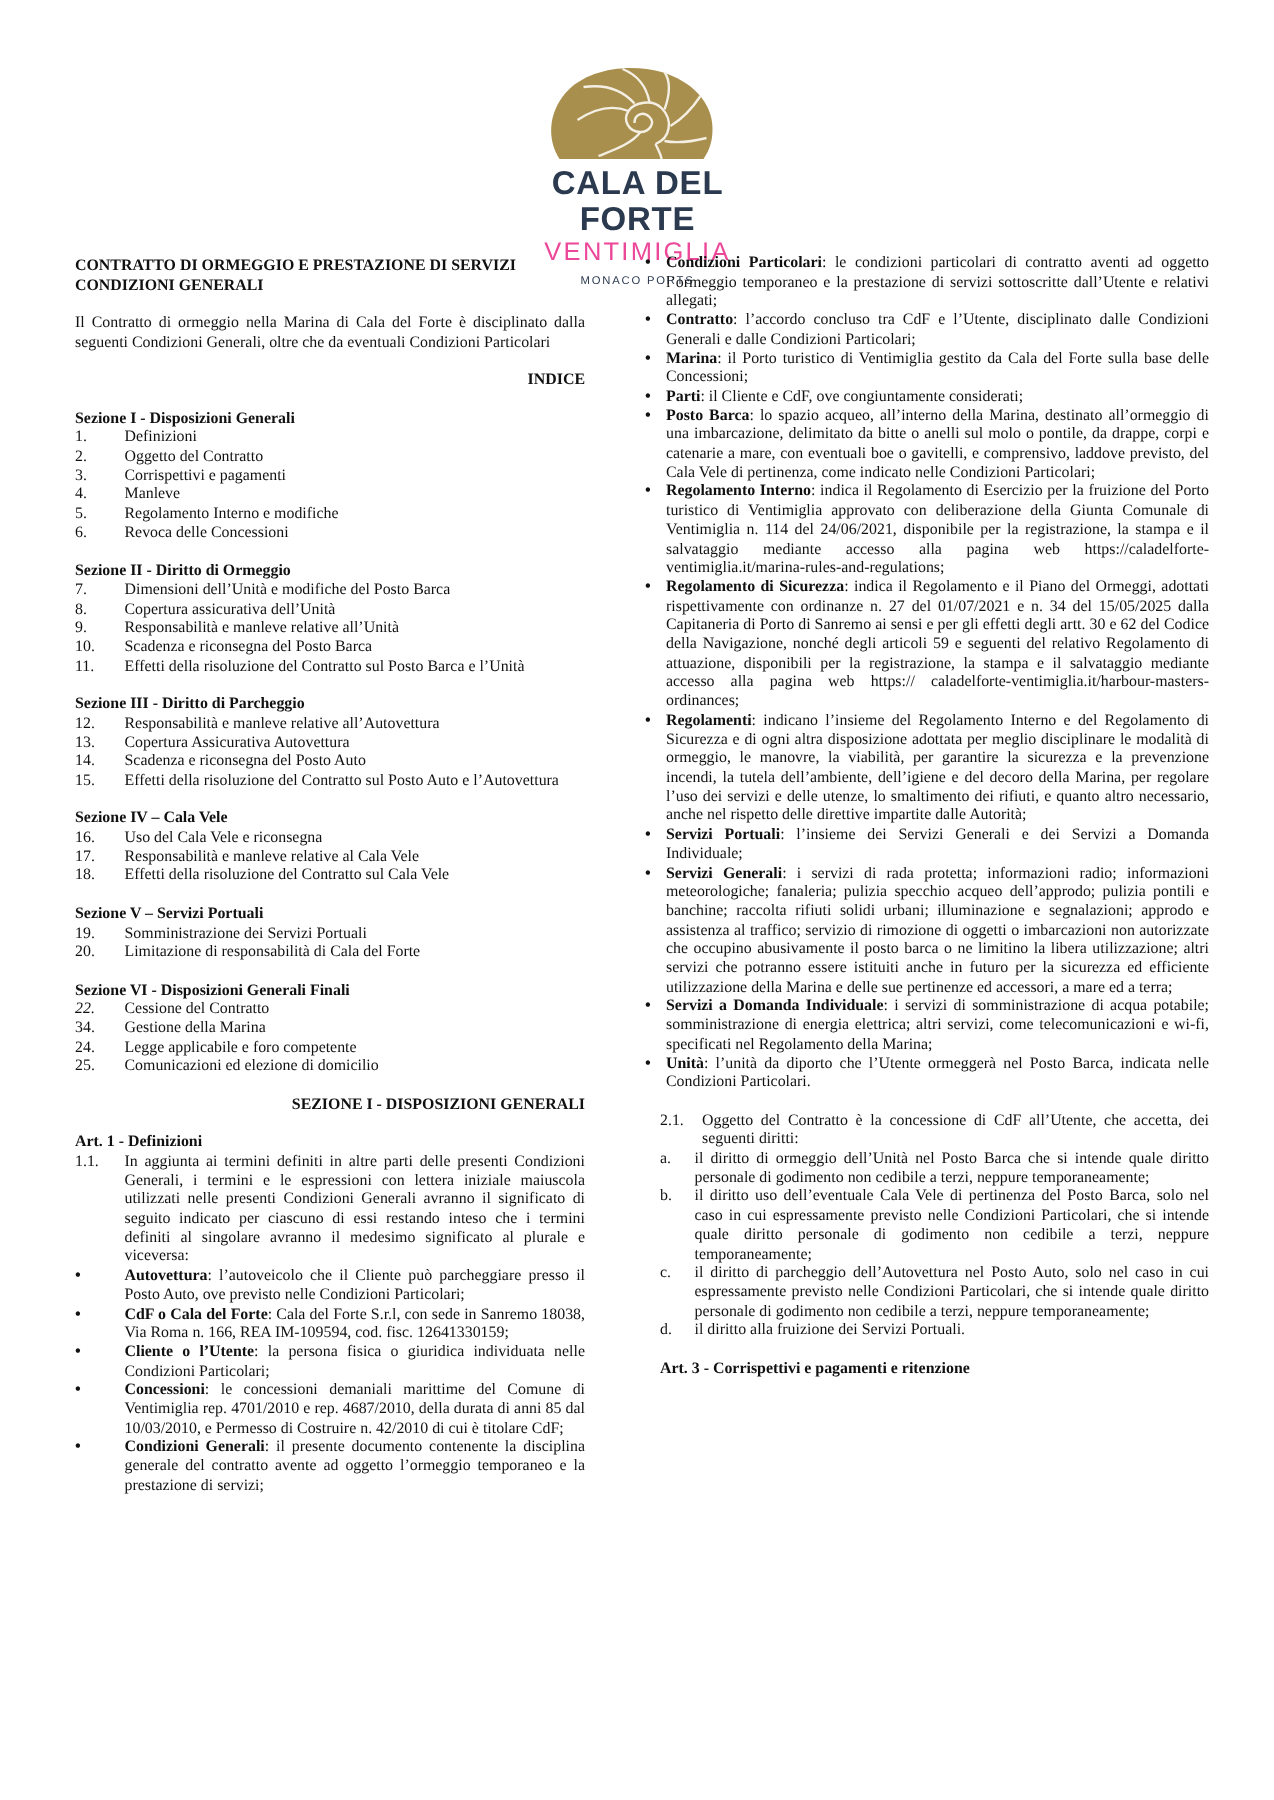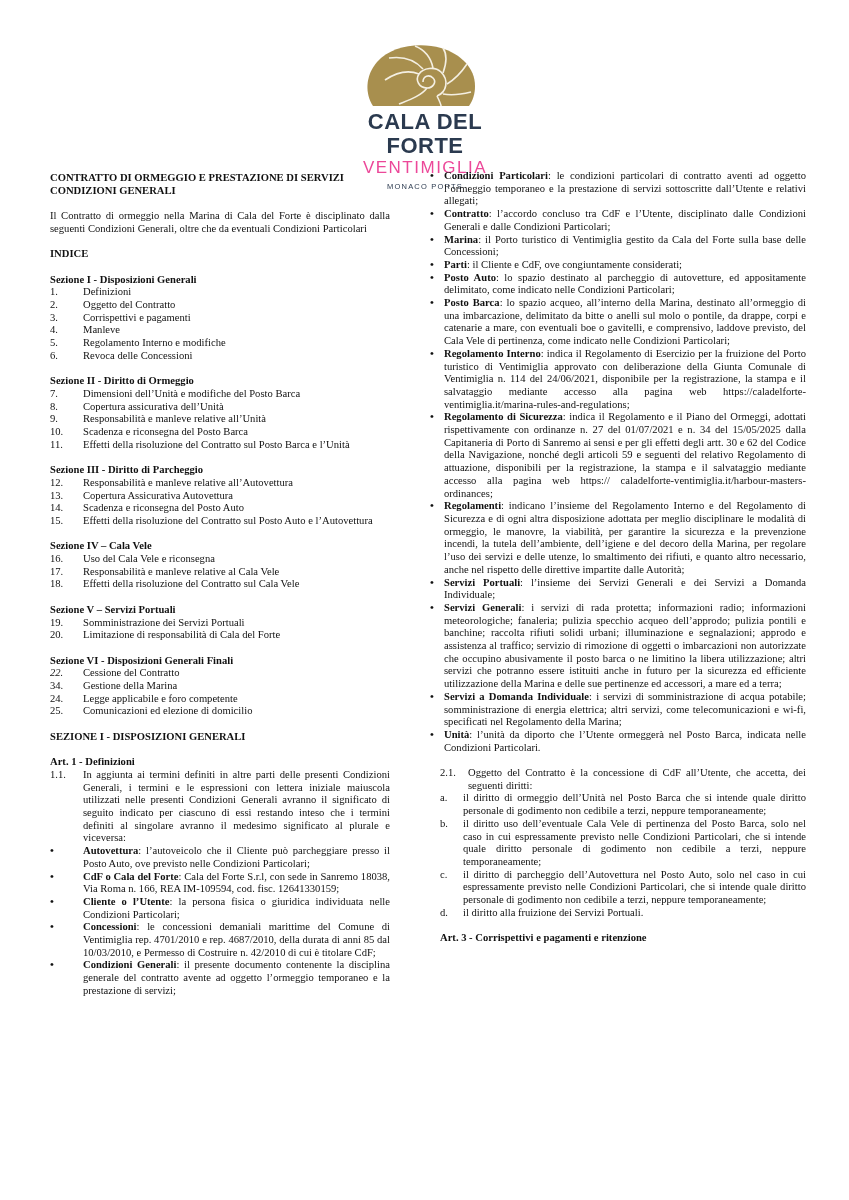--- a/index.html
+++ b/index.html
@@ -9,21 +9,21 @@
   .logo svg { display:block; margin:0 auto; }
   .logo .brand { font-family:"Liberation Sans","DejaVu Sans",sans-serif; color:#2b3a4f; font-weight:bold; font-size:22px; letter-spacing:0.5px; line-height:24px; margin-top:2px; }
   .logo .city { font-family:"Liberation Sans","DejaVu Sans",sans-serif; color:#ec4899; font-size:17px; letter-spacing:1.5px; line-height:19px; }
   .logo .group { font-family:"Liberation Sans","DejaVu Sans",sans-serif; color:#2b3a4f; font-size:7.5px; letter-spacing:1.2px; margin-top:4px; }
   .col { position:absolute; top:172px; }
   .col-left { left:50px; width:340px; }
   .col-right { left:444px; width:362px; top:170px; }
   .title { font-weight:bold; margin:0; }
   .p { text-align:justify; margin:0; }
   .gap { height:12.7px; }
-  .center-bold { text-align:left; font-weight:bold; }
+  .center-bold { text-align:right; font-weight:bold; }
   .sec-head { font-weight:bold; }
   .toc-row { display:flex; }
   .toc-num { width:33px; flex:none; }
   .toc-num.it { font-style:italic; }
   .art-head { font-weight:bold; }
   .numpara { display:flex; }
   .numpara .n { width:33px; flex:none; }
   .numpara .t { flex:1; text-align:justify; }
   .bullet { display:flex; }
   .bullet .b { width:33px; flex:none; position:relative; }
@@ -226,24 +226,20 @@
       <div class="bullet">
         <span class="b"></span>
         <span class="t"><b>Marina</b><span>: il Porto turistico di Ventimiglia gestito da Cala del Forte sulla base delle Concessioni;</span></span>
       </div>
       <div class="bullet">
         <span class="b"></span>
         <span class="t"><b>Parti</b><span>: il Cliente e CdF, ove congiuntamente considerati;</span></span>
       </div>
       <div class="bullet">
         <span class="b"></span>
-        <span class="t"><b>Posto Auto</b><span>: lo spazio destinato al parcheggio di autovetture, ed appositamente delimitato, come indicato nelle Condizioni Particolari;</span></span>
-      </div>
-      <div class="bullet">
-        <span class="b"></span>
         <span class="t"><b>Posto Barca</b><span>: lo spazio acqueo, all’interno della Marina, destinato all’ormeggio di una imbarcazione, delimitato da bitte o anelli sul molo o pontile, da drappe, corpi e catenarie a mare, con eventuali boe o gavitelli, e comprensivo, laddove previsto, del Cala Vele di pertinenza, come indicato nelle Condizioni Particolari;</span></span>
       </div>
       <div class="bullet">
         <span class="b"></span>
         <span class="t"><b>Regolamento Interno</b><span>: indica il Regolamento di Esercizio per la fruizione del Porto turistico di Ventimiglia approvato con deliberazione della Giunta Comunale di Ventimiglia n. 114 del 24/06/2021, disponibile per la registrazione, la stampa e il salvataggio mediante accesso alla pagina web https://caladelforte-ventimiglia.it/marina-rules-and-regulations;</span></span>
       </div>
       <div class="bullet">
         <span class="b"></span>
         <span class="t"><b>Regolamento di Sicurezza</b><span>: indica il Regolamento e il Piano del Ormeggi, adottati rispettivamente con ordinanze n. 27 del 01/07/2021 e n. 34 del 15/05/2025 dalla Capitaneria di Porto di Sanremo ai sensi e per gli effetti degli artt. 30 e 62 del Codice della Navigazione, nonché degli articoli 59 e seguenti del relativo Regolamento di attuazione, disponibili per la registrazione, la stampa e il salvataggio mediante accesso alla pagina web https:// caladelforte-ventimiglia.it/harbour-masters-ordinances;</span></span>
       </div>

